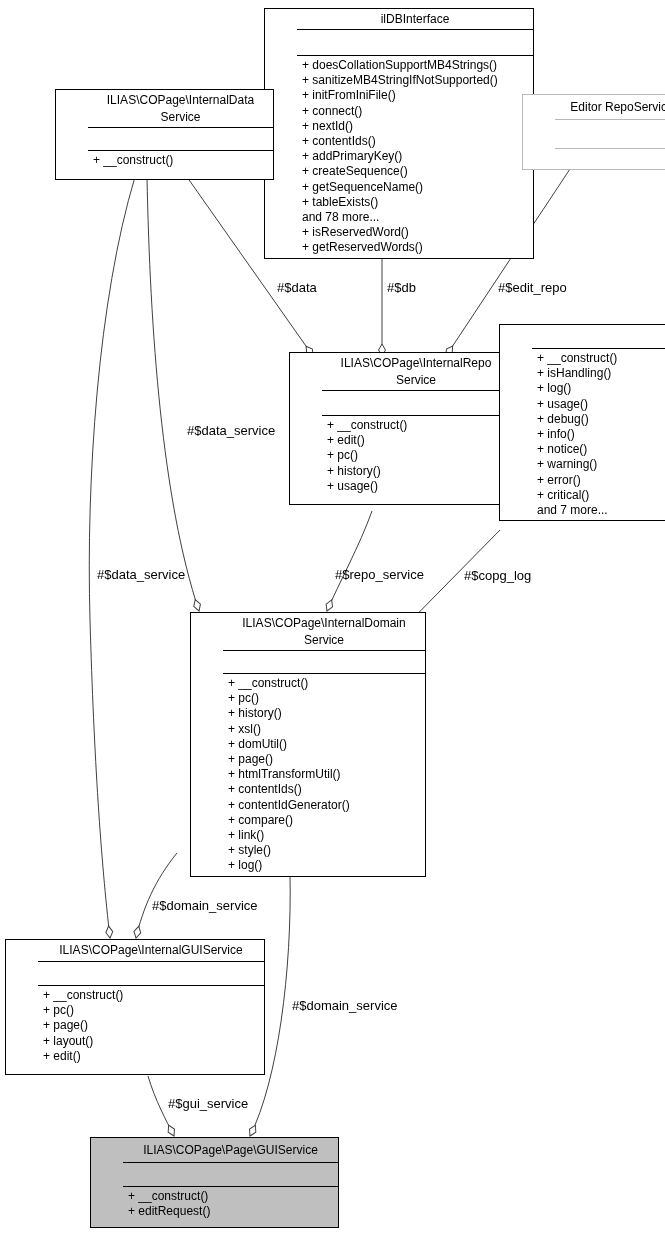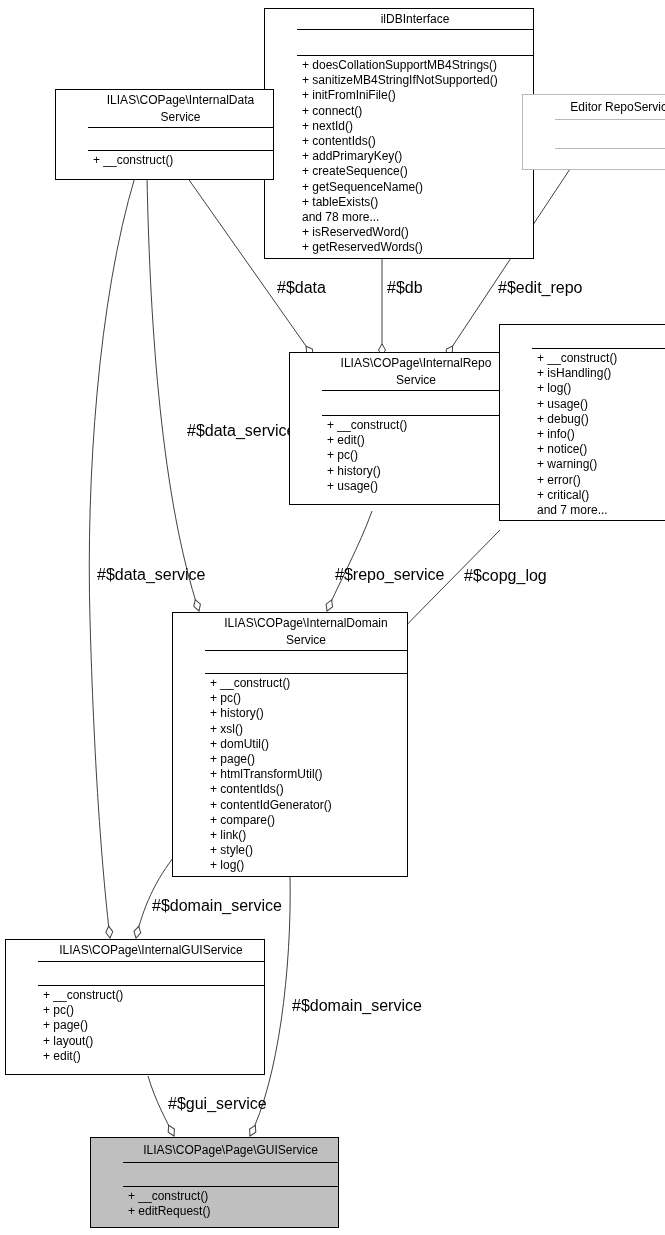--- a/index.html
+++ b/index.html
@@ -11,21 +11,21 @@
     --text:#000000;
   }
   html,body{margin:0;padding:0;background:#ffffff;}
   #canvas{
     position:relative;width:665px;height:1235px;background:#ffffff;overflow:hidden;
     font-family:"Liberation Sans","DejaVu Sans",sans-serif;color:var(--text);
   }
   #edges{position:absolute;left:0;top:0;z-index:1;}
   #edges path{fill:none;stroke:var(--edge);stroke-width:1;}
   .edge-label{
-    position:absolute;z-index:2;font-size:16px;line-height:13px;white-space:nowrap;
+    position:absolute;z-index:2;font-size:13px;line-height:13px;white-space:nowrap;
   }
   .box{
     position:absolute;z-index:3;background:var(--node-bg);
     border:1px solid var(--node-border);box-sizing:content-box;font-size:12px;padding-left:32px;
   }
   .box .title{
     display:flex;flex-direction:column;justify-content:center;align-items:center;
     border-bottom:1px solid var(--node-border);text-align:center;
   }
   .box .title .tl{display:block;line-height:17px;white-space:nowrap;}
@@ -136,21 +136,21 @@
       <div class="m">+ debug()</div>
       <div class="m">+ info()</div>
       <div class="m">+ notice()</div>
       <div class="m">+ warning()</div>
       <div class="m">+ error()</div>
       <div class="m">+ critical()</div>
       <div class="m">and 7 more...</div>
     </div>
   </div>
 
-  <div class="box" style="left:172px;top:612px;width:202px">
+  <div class="box" style="left:190px;top:612px;width:202px">
     <div class="title" style="height:37px">
       <span class="tl">ILIAS\COPage\InternalDomain</span>
       <span class="tl">Service</span>
     </div>
     <div class="attrs" style="height:22px"></div>
     <div class="methods">
       <div class="m">+ __construct()</div>
       <div class="m">+ pc()</div>
       <div class="m">+ history()</div>
       <div class="m">+ xsl()</div>

